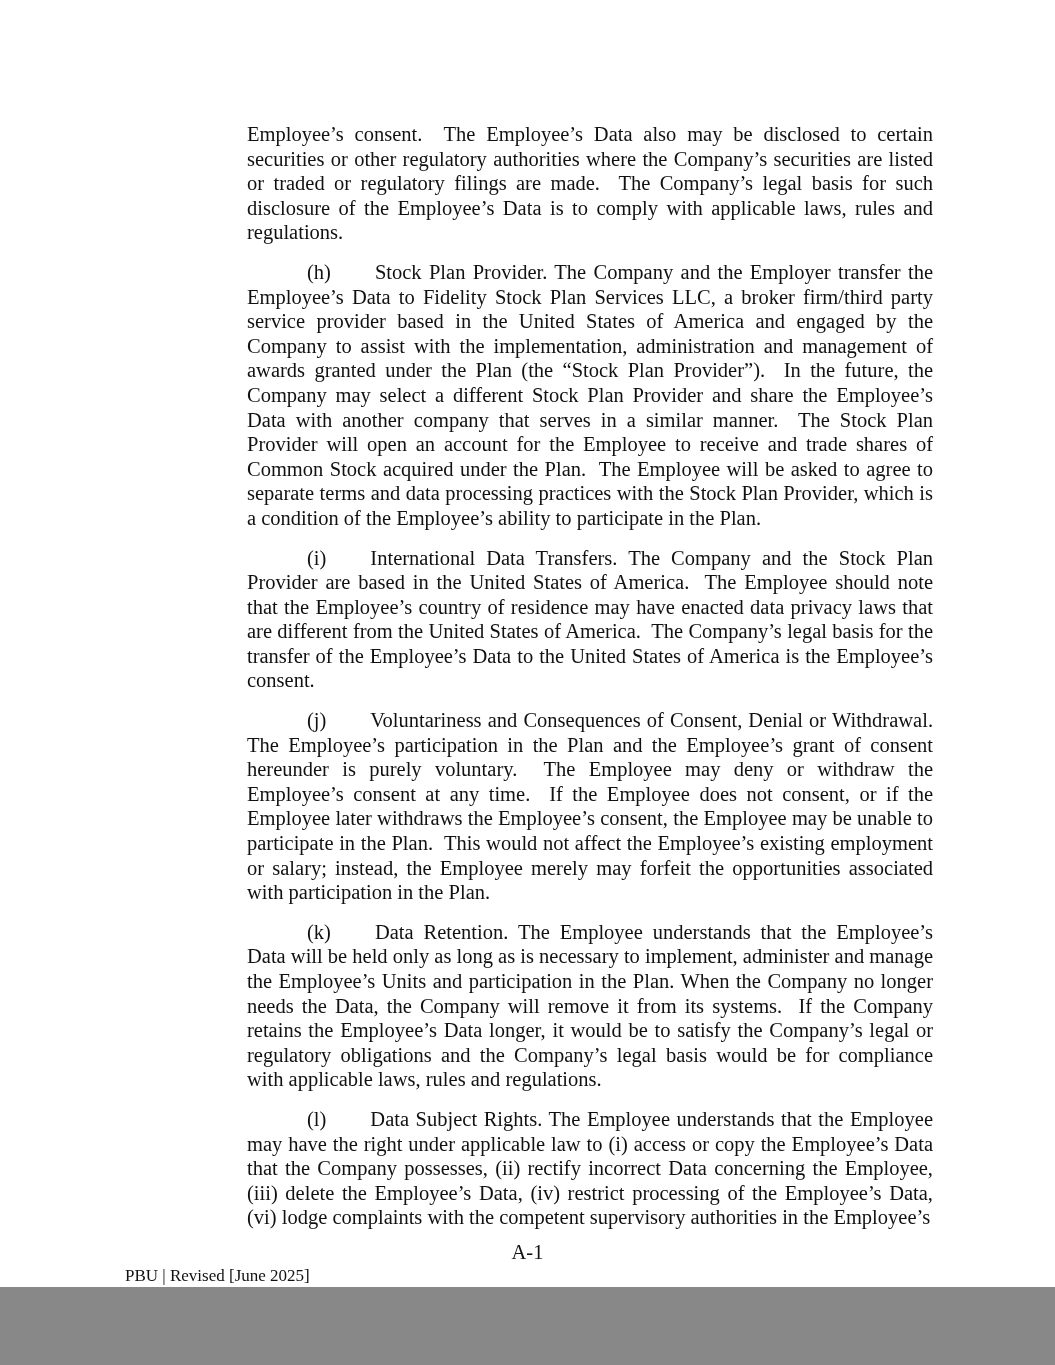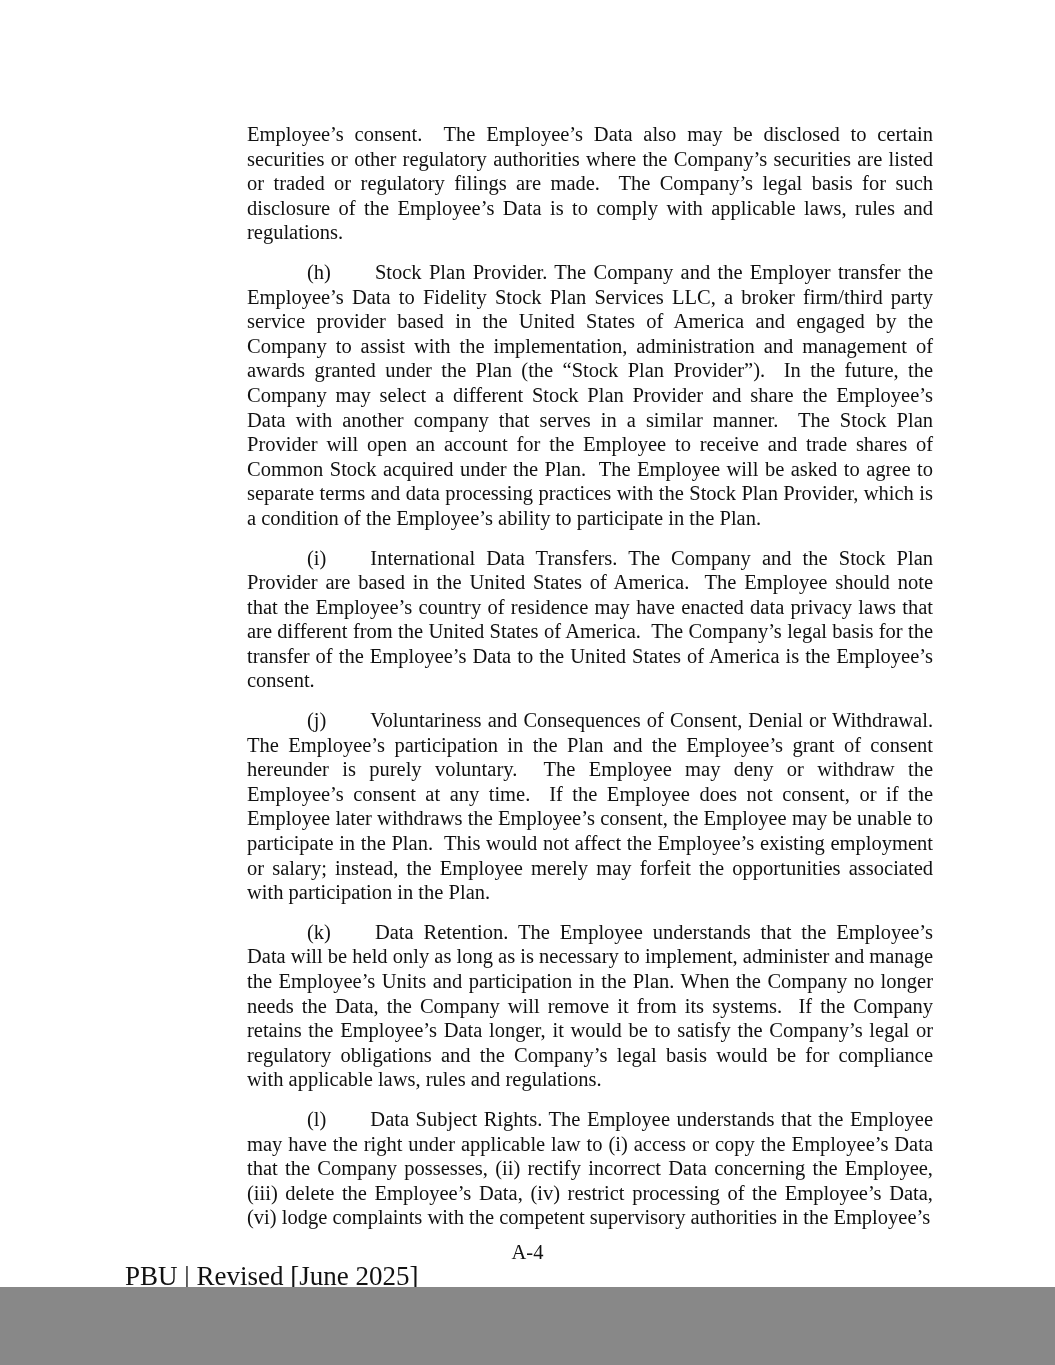--- a/index.html
+++ b/index.html
@@ -39,21 +39,21 @@
     left: 0;
     width: 1055px;
     text-align: center;
     font-size: 20.5px;
     line-height: 24.6px;
   }
   .footer-left {
     position: absolute;
     top: 1264px;
     left: 125px;
-    font-size: 27px;
+    font-size: 17px;
     line-height: 24.6px;
     white-space: pre-wrap;
   }
 </style>
 </head>
 <body>
 
 <div class="page">
   <div class="body-text">
 
@@ -64,15 +64,15 @@
     <p class="para lettered"><span class="letter">(i)</span><span class="tab-gap"></span><span class="heading-underline">International Data Transfers</span><span>. The Company and the Stock Plan Provider are based in the United States of America.  The Employee should note that the Employee’s country of residence may have enacted data privacy laws that are different from the United States of America.  The Company’s legal basis for the transfer of the Employee’s Data to the United States of America is the Employee’s consent.</span></p>
 
     <p class="para lettered"><span class="letter">(j)</span><span class="tab-gap"></span><span class="heading-underline">Voluntariness and Consequences of Consent, Denial or Withdrawal</span><span>. The Employee’s participation in the Plan and the Employee’s grant of consent hereunder is purely voluntary.  The Employee may deny or withdraw the Employee’s consent at any time.  If the Employee does not consent, or if the Employee later withdraws the Employee’s consent, the Employee may be unable to participate in the Plan.  This would not affect the Employee’s existing employment or salary; instead, the Employee merely may forfeit the opportunities associated with participation in the Plan.</span></p>
 
     <p class="para lettered"><span class="letter">(k)</span><span class="tab-gap"></span><span class="heading-underline">Data Retention</span><span>. The Employee understands that the Employee’s Data will be held only as long as is necessary to implement, administer and manage the Employee’s Units and participation in the Plan. When the Company no longer needs the Data, the Company will remove it from its systems.  If the Company retains the Employee’s Data longer, it would be to satisfy the Company’s legal or regulatory obligations and the Company’s legal basis would be for compliance with applicable laws, rules and regulations.</span></p>
 
     <p class="para lettered"><span class="letter">(l)</span><span class="tab-gap"></span><span class="heading-underline">Data Subject Rights</span><span>. The Employee understands that the Employee may have the right under applicable law to (i) access or copy the Employee’s Data that the Company possesses, (ii) rectify incorrect Data concerning the Employee, (iii) delete the Employee’s Data, (iv) restrict processing of the Employee’s Data, (vi) lodge complaints with the competent supervisory authorities in the Employee’s</span></p>
 
   </div>
 
-  <div class="footer-page-number">A-4</div>
+  <div class="footer-page-number">A-1</div>
   <div class="footer-left">PBU | Revised [June 2025]</div>
 </div>
 
 </body></html>

